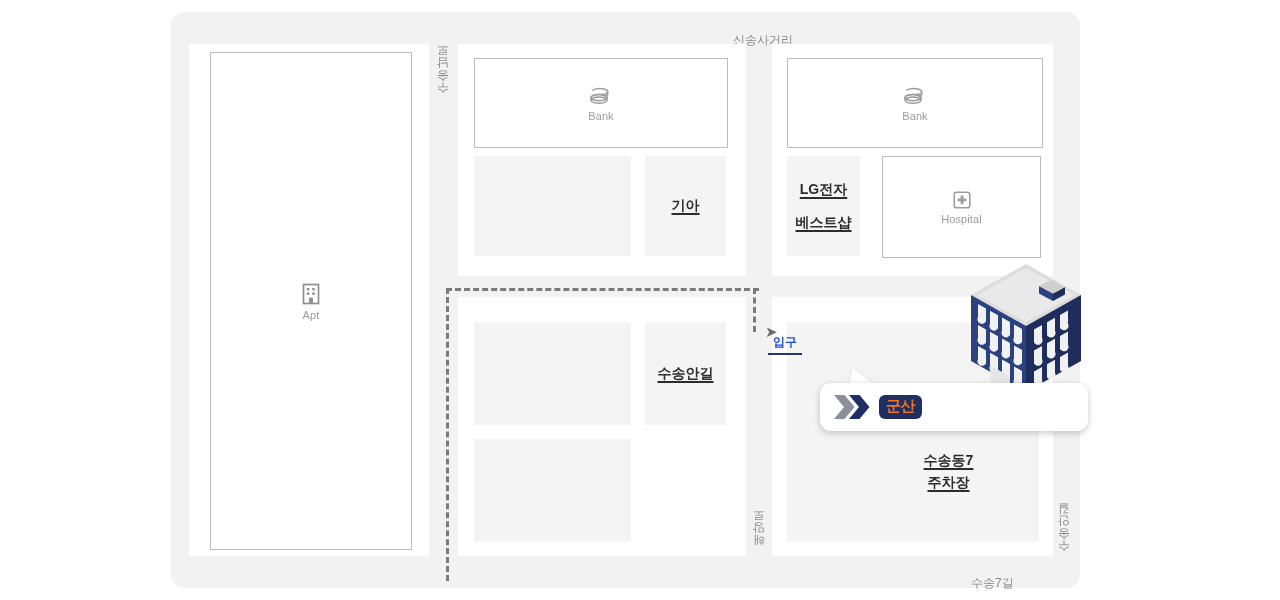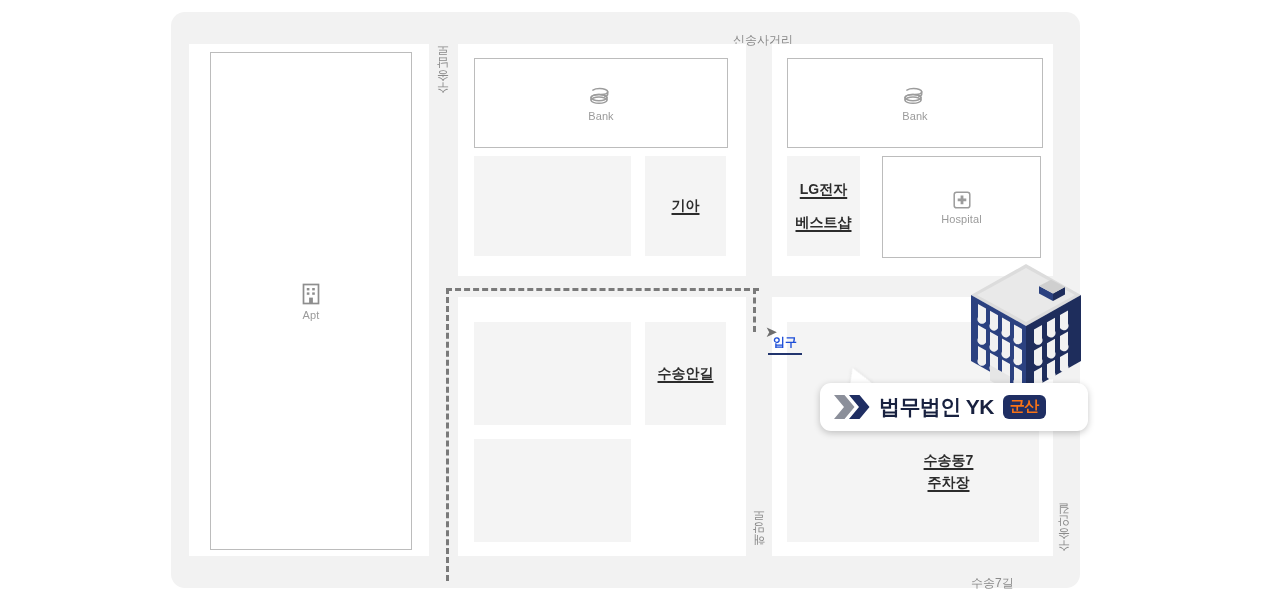--- a/index.html
+++ b/index.html
@@ -324,17 +324,16 @@
   </div>
 
   <div class="yk-tail"></div>
   <div class="yk-callout">
     <span class="yk-logo">
       <svg width="36" height="26" viewBox="0 0 36 26">
         <polygon points="0,1 10.5,1 20.5,13 10.5,25 0,25 10,13" fill="#8b8f9a"></polygon>
         <polygon points="15,1 25.5,1 35.5,13 25.5,25 15,25 25,13" fill="#1f2e63"></polygon>
       </svg>
     </span>
-    <span class="yk-text">법무법인 YK</span>
     <span class="yk-badge">군산</span>
   </div>
 
 </div>
 
 </body></html>

